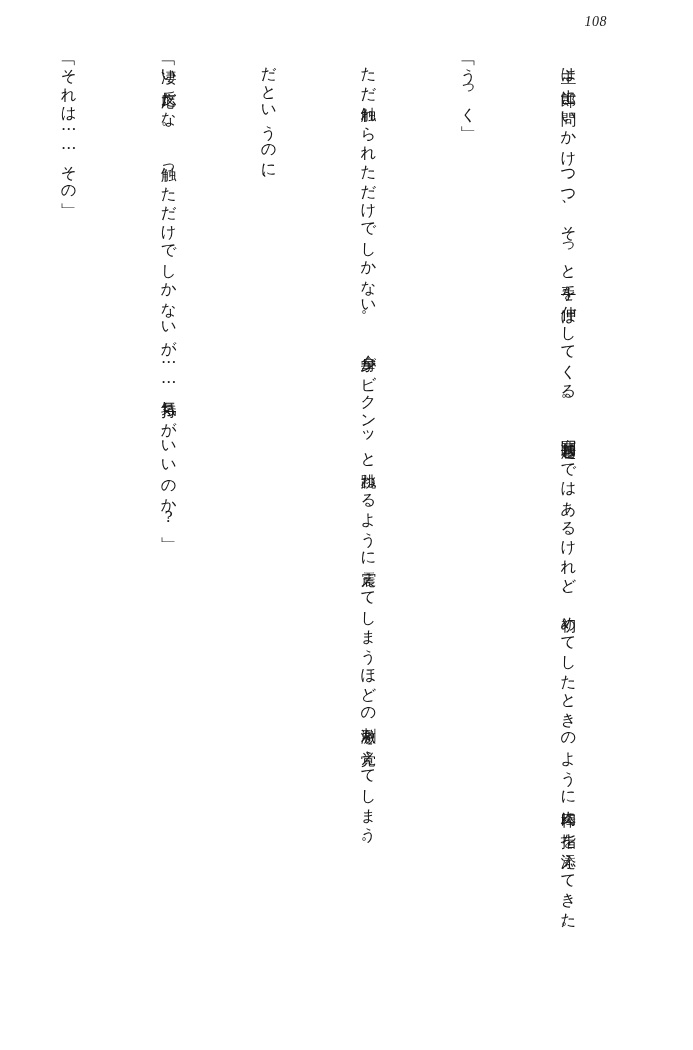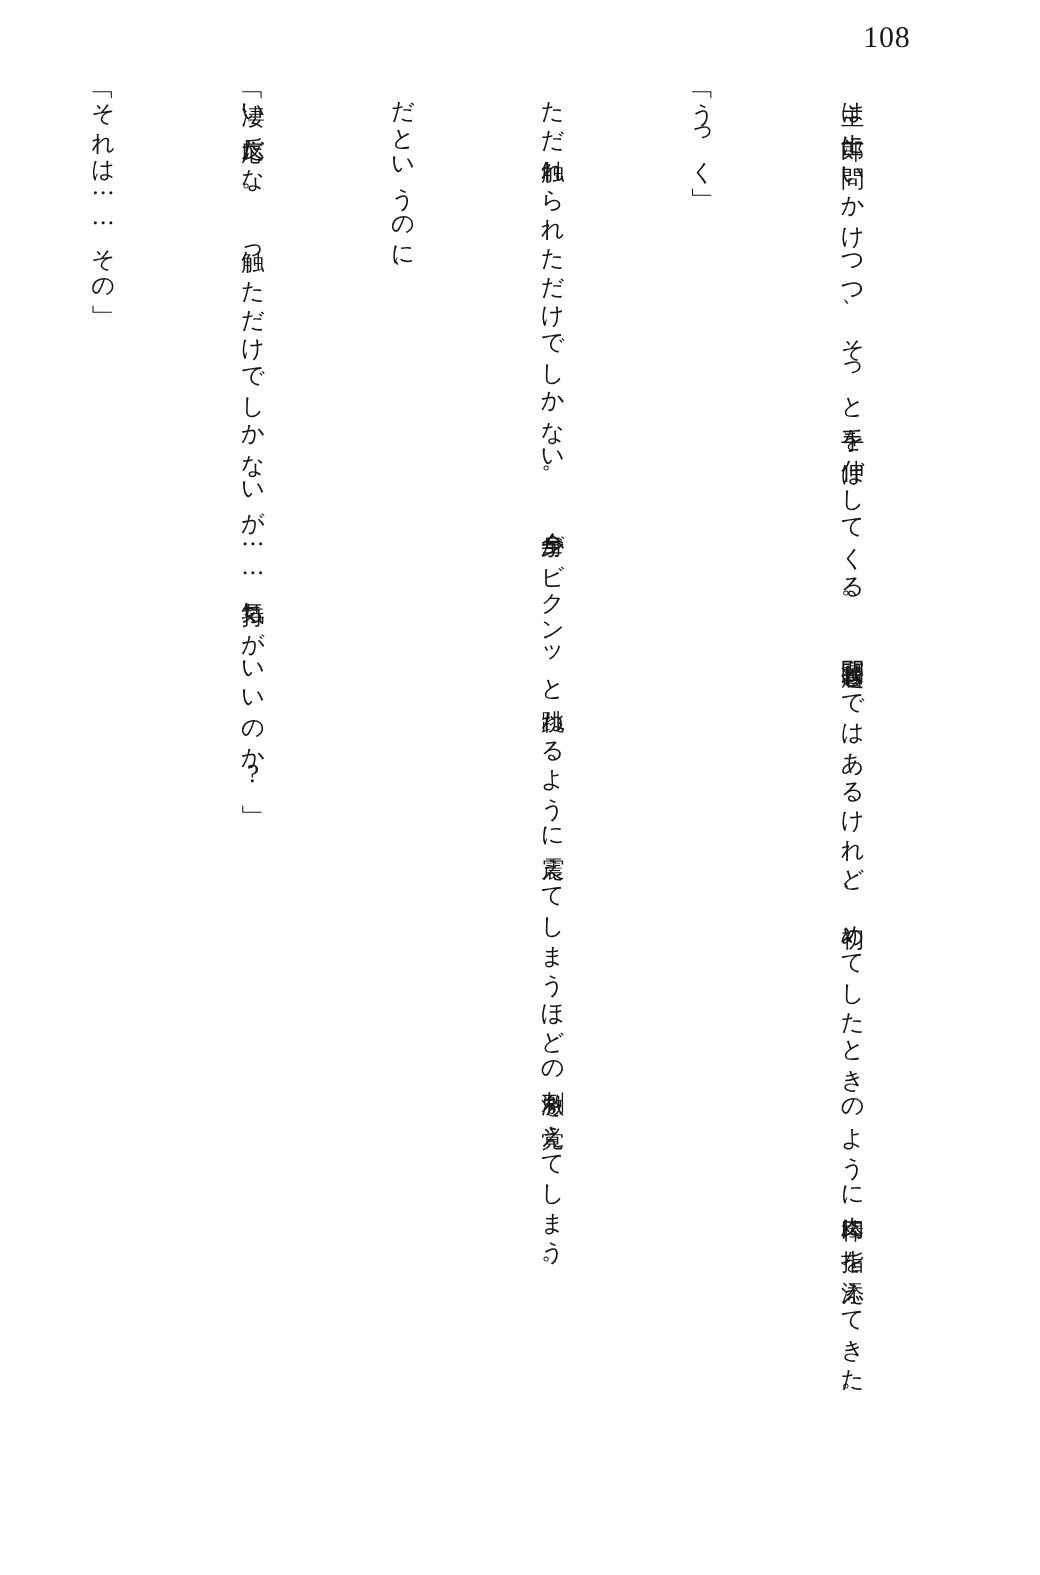--- a/index.html
+++ b/index.html
@@ -18,21 +18,22 @@
     position: relative;
     width: 693px;
     height: 1050px;
     background: #ffffff;
     box-sizing: border-box;
   }
   .page-number {
     position: absolute;
     top: 14px;
     right: 86px;
-    font-size: 20px;
+    font-size: 14px;
+    font-style: italic;
     font-family: "Liberation Serif", "DejaVu Serif", serif;
     color: #1a1a1a;
     letter-spacing: 0.5px;
     margin-left: 32px;
   }
   .body-text {
     position: absolute;
     top: 56px;
     right: 42px;
     left: 42px;

